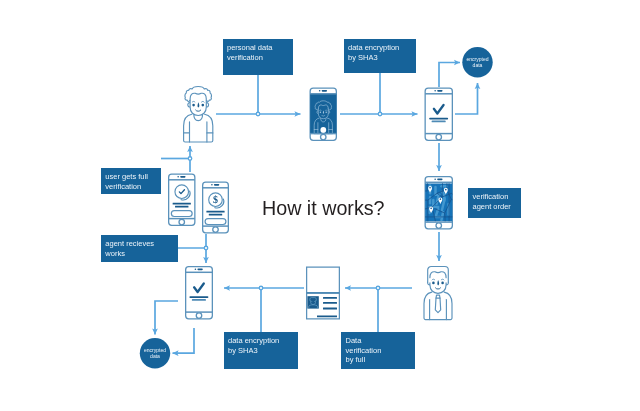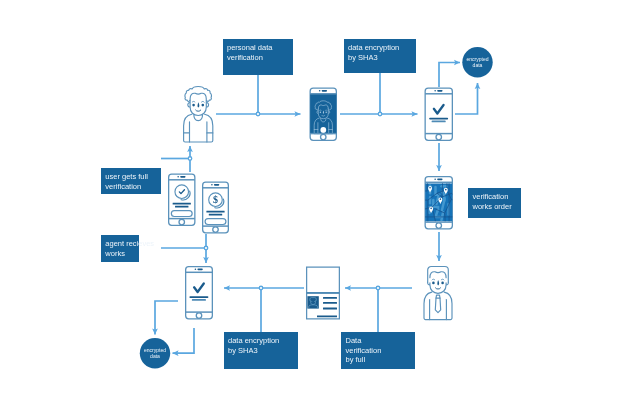--- a/index.html
+++ b/index.html
@@ -258,23 +258,23 @@
 <div class="lbl" style="left:343.5px;top:39.2px;width:72.5px;height:34px;padding:4.2px 0 0 4.5px;">
       <span class="ln">data encryption</span>
       <span class="ln">by SHA3</span>
     </div>
 <div class="lbl" style="left:100.8px;top:148.3px;width:60.2px;height:26.2px;padding:4.2px 0 0 4.5px;margin-top:20px;">
       <span class="ln">user gets full</span>
       <span class="ln">verification</span>
     </div>
 <div class="lbl" style="left:468px;top:188px;width:53px;height:30px;padding:4.2px 0 0 4.5px;">
       <span class="ln">verification</span>
-      <span class="ln">works order</span>
-    </div>
-<div class="lbl" style="left:100.8px;top:235px;width:38px;height:26.5px;padding:4.2px 0 0 4.5px;">
+      <span class="ln">agent order</span>
+    </div>
+<div class="lbl" style="left:100.8px;top:235px;width:77px;height:26.5px;padding:4.2px 0 0 4.5px;">
       <span class="ln">agent recieves</span>
       <span class="ln">works</span>
     </div>
 <div class="lbl" style="left:223.5px;top:332px;width:74px;height:36.5px;padding:4.2px 0 0 4.5px;">
       <span class="ln">data encryption</span>
       <span class="ln">by SHA3</span>
     </div>
 <div class="lbl" style="left:341px;top:332px;width:74px;height:36.5px;padding:4.2px 0 0 4.5px;">
       <span class="ln">Data</span>
       <span class="ln">verification</span>
@@ -282,14 +282,15 @@
     </div>
 <div class="node" style="left:462.3px;top:47.0px;">
       <span class="nl">encrypted</span>
       <span class="nl">data</span>
     </div>
 <div class="node" style="left:139.8px;top:338.0px;">
       <span class="nl">encrypted</span>
       <span class="nl">data</span>
     </div>
 
+<div id="title">How it works?</div>
 
 </div>
 
 </body></html>

